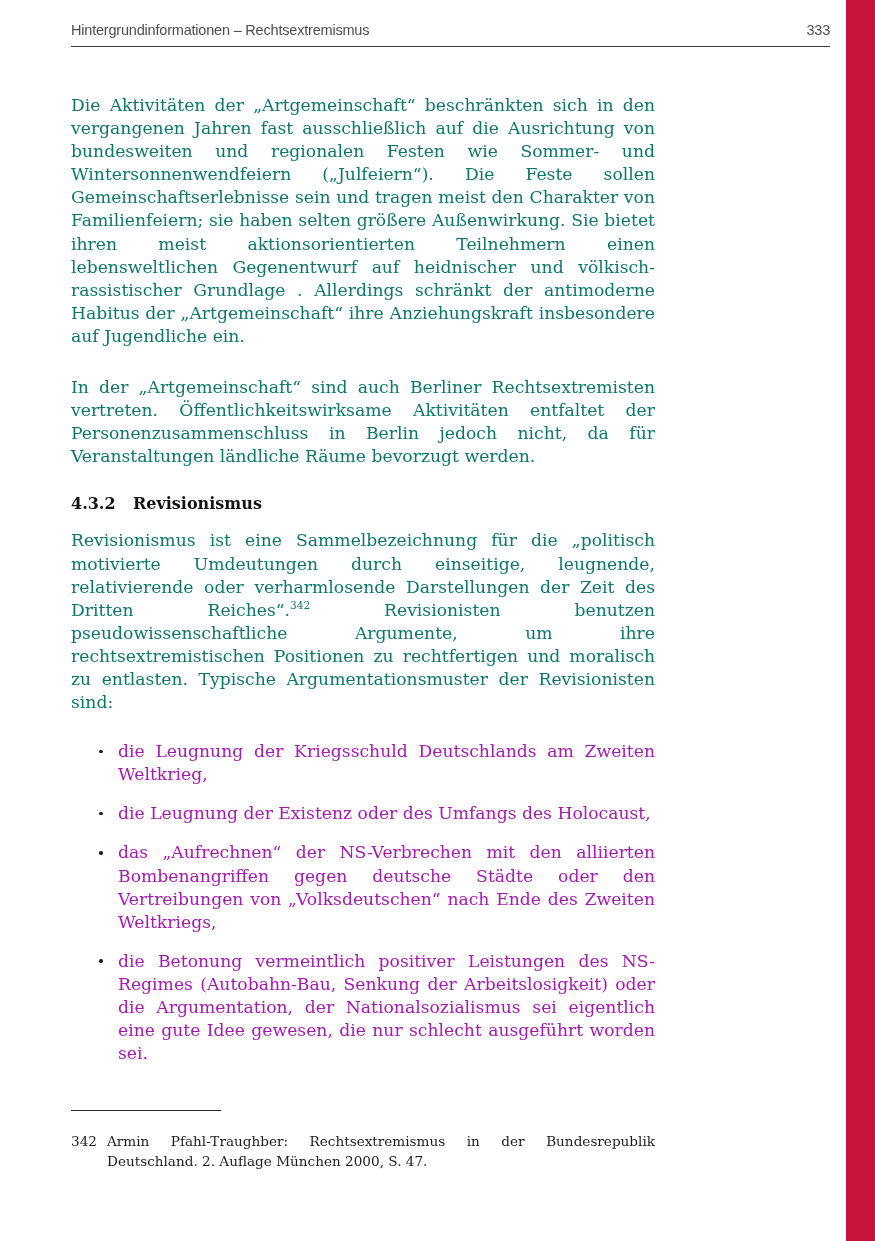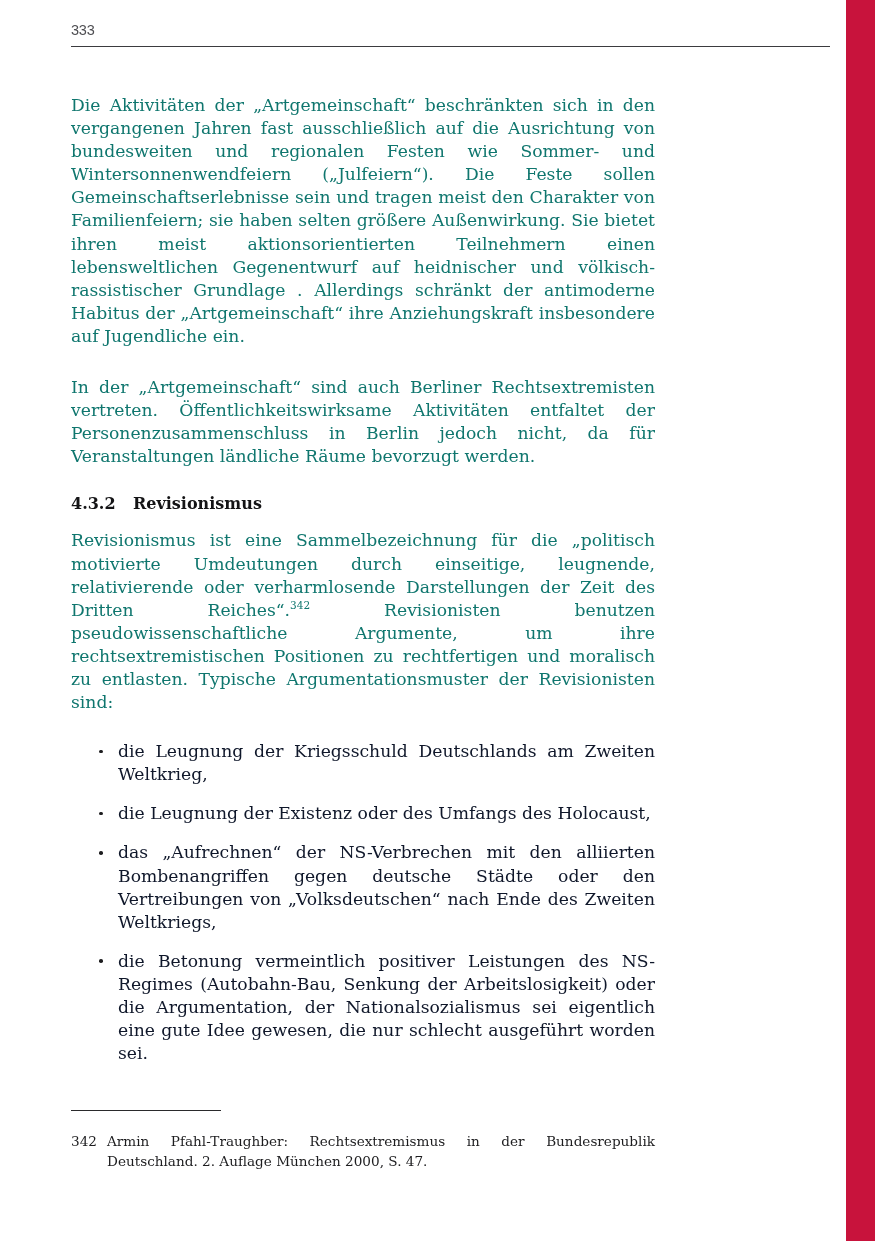--- a/index.html
+++ b/index.html
@@ -90,21 +90,21 @@
     margin: 26px 0 0 0;
     padding: 0;
     list-style: none;
   }
   ul.bullets li {
     position: relative;
     padding-left: 47px;
     margin-bottom: 16px;
     font-size: 17.2px;
     line-height: 23.1px;
-    color: #0f172a;
+    color: #a21caf;
     text-align: justify;
     text-justify: inter-word;
   }
   ul.bullets li:last-child { margin-bottom: 0; }
   ul.bullets li .dot {
     position: absolute;
     left: 28px;
     top: 9.5px;
     width: 3.6px;
     height: 3.6px;
@@ -143,20 +143,21 @@
   }
 </style>
 </head>
 <body>
 
 <div id="page">
 
   <div id="edge-bar"></div>
 
   <div id="runhead">
+    <span>Hintergrundinformationen – Rechtsextremismus</span>
     <span class="folio">333</span>
   </div>
   <div id="runhead-rule"></div>
 
   <div id="col">
 
     <p class="body">Die Aktivitäten der „Artgemeinschaft“ beschränkten sich in den vergangenen Jahren fast ausschließlich auf die Ausrichtung von bundesweiten und regionalen Festen wie Sommer- und Wintersonnenwendfeiern („Julfeiern“). Die Feste sollen Gemeinschaftserlebnisse sein und tragen meist den Charakter von Familienfeiern; sie haben selten größere Außenwirkung. Sie bietet ihren meist aktionsorientierten Teilnehmern einen lebensweltlichen Gegenentwurf auf heidnischer und völkisch-rassistischer Grundlage . Allerdings schränkt der antimoderne Habitus der „Artgemeinschaft“ ihre Anziehungskraft insbesondere auf Jugendliche ein.</p>
 
     <p class="body">In der „Artgemeinschaft“ sind auch Berliner Rechtsextremisten vertreten. Öffentlichkeitswirksame Aktivitäten entfaltet der Personenzusammenschluss in Berlin jedoch nicht, da für Veranstaltungen ländliche Räume bevorzugt werden.</p>
 

